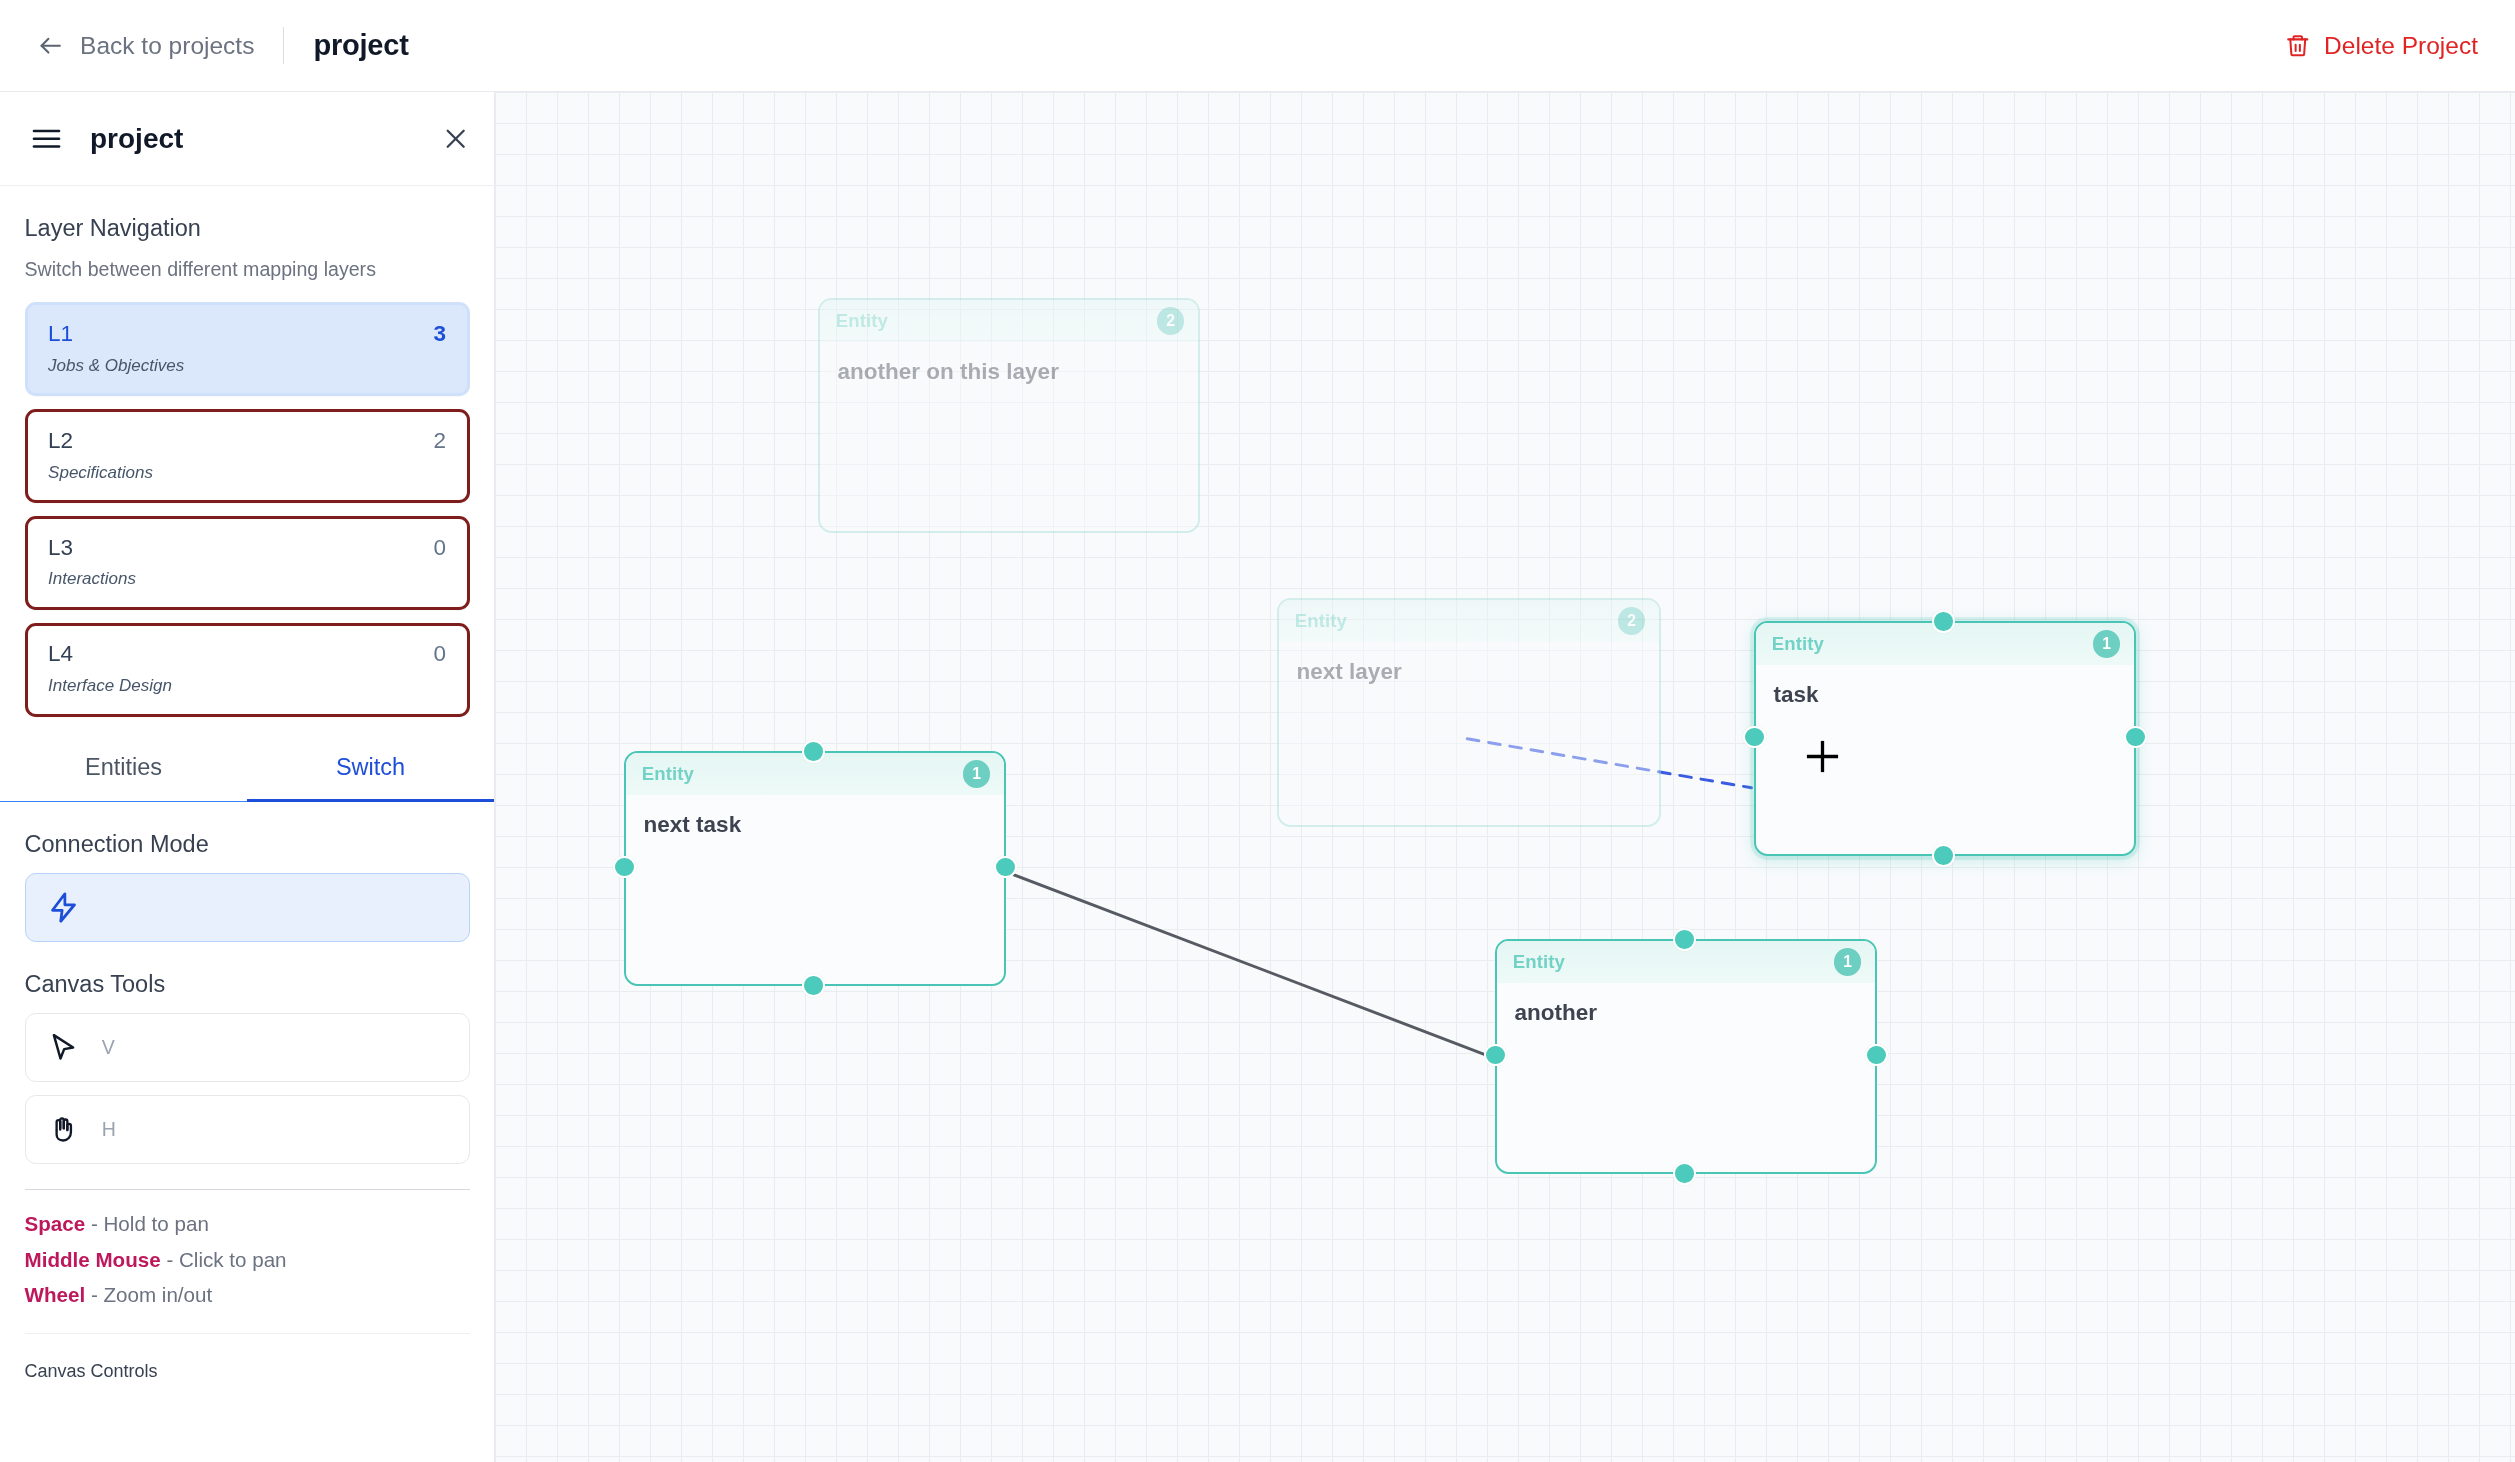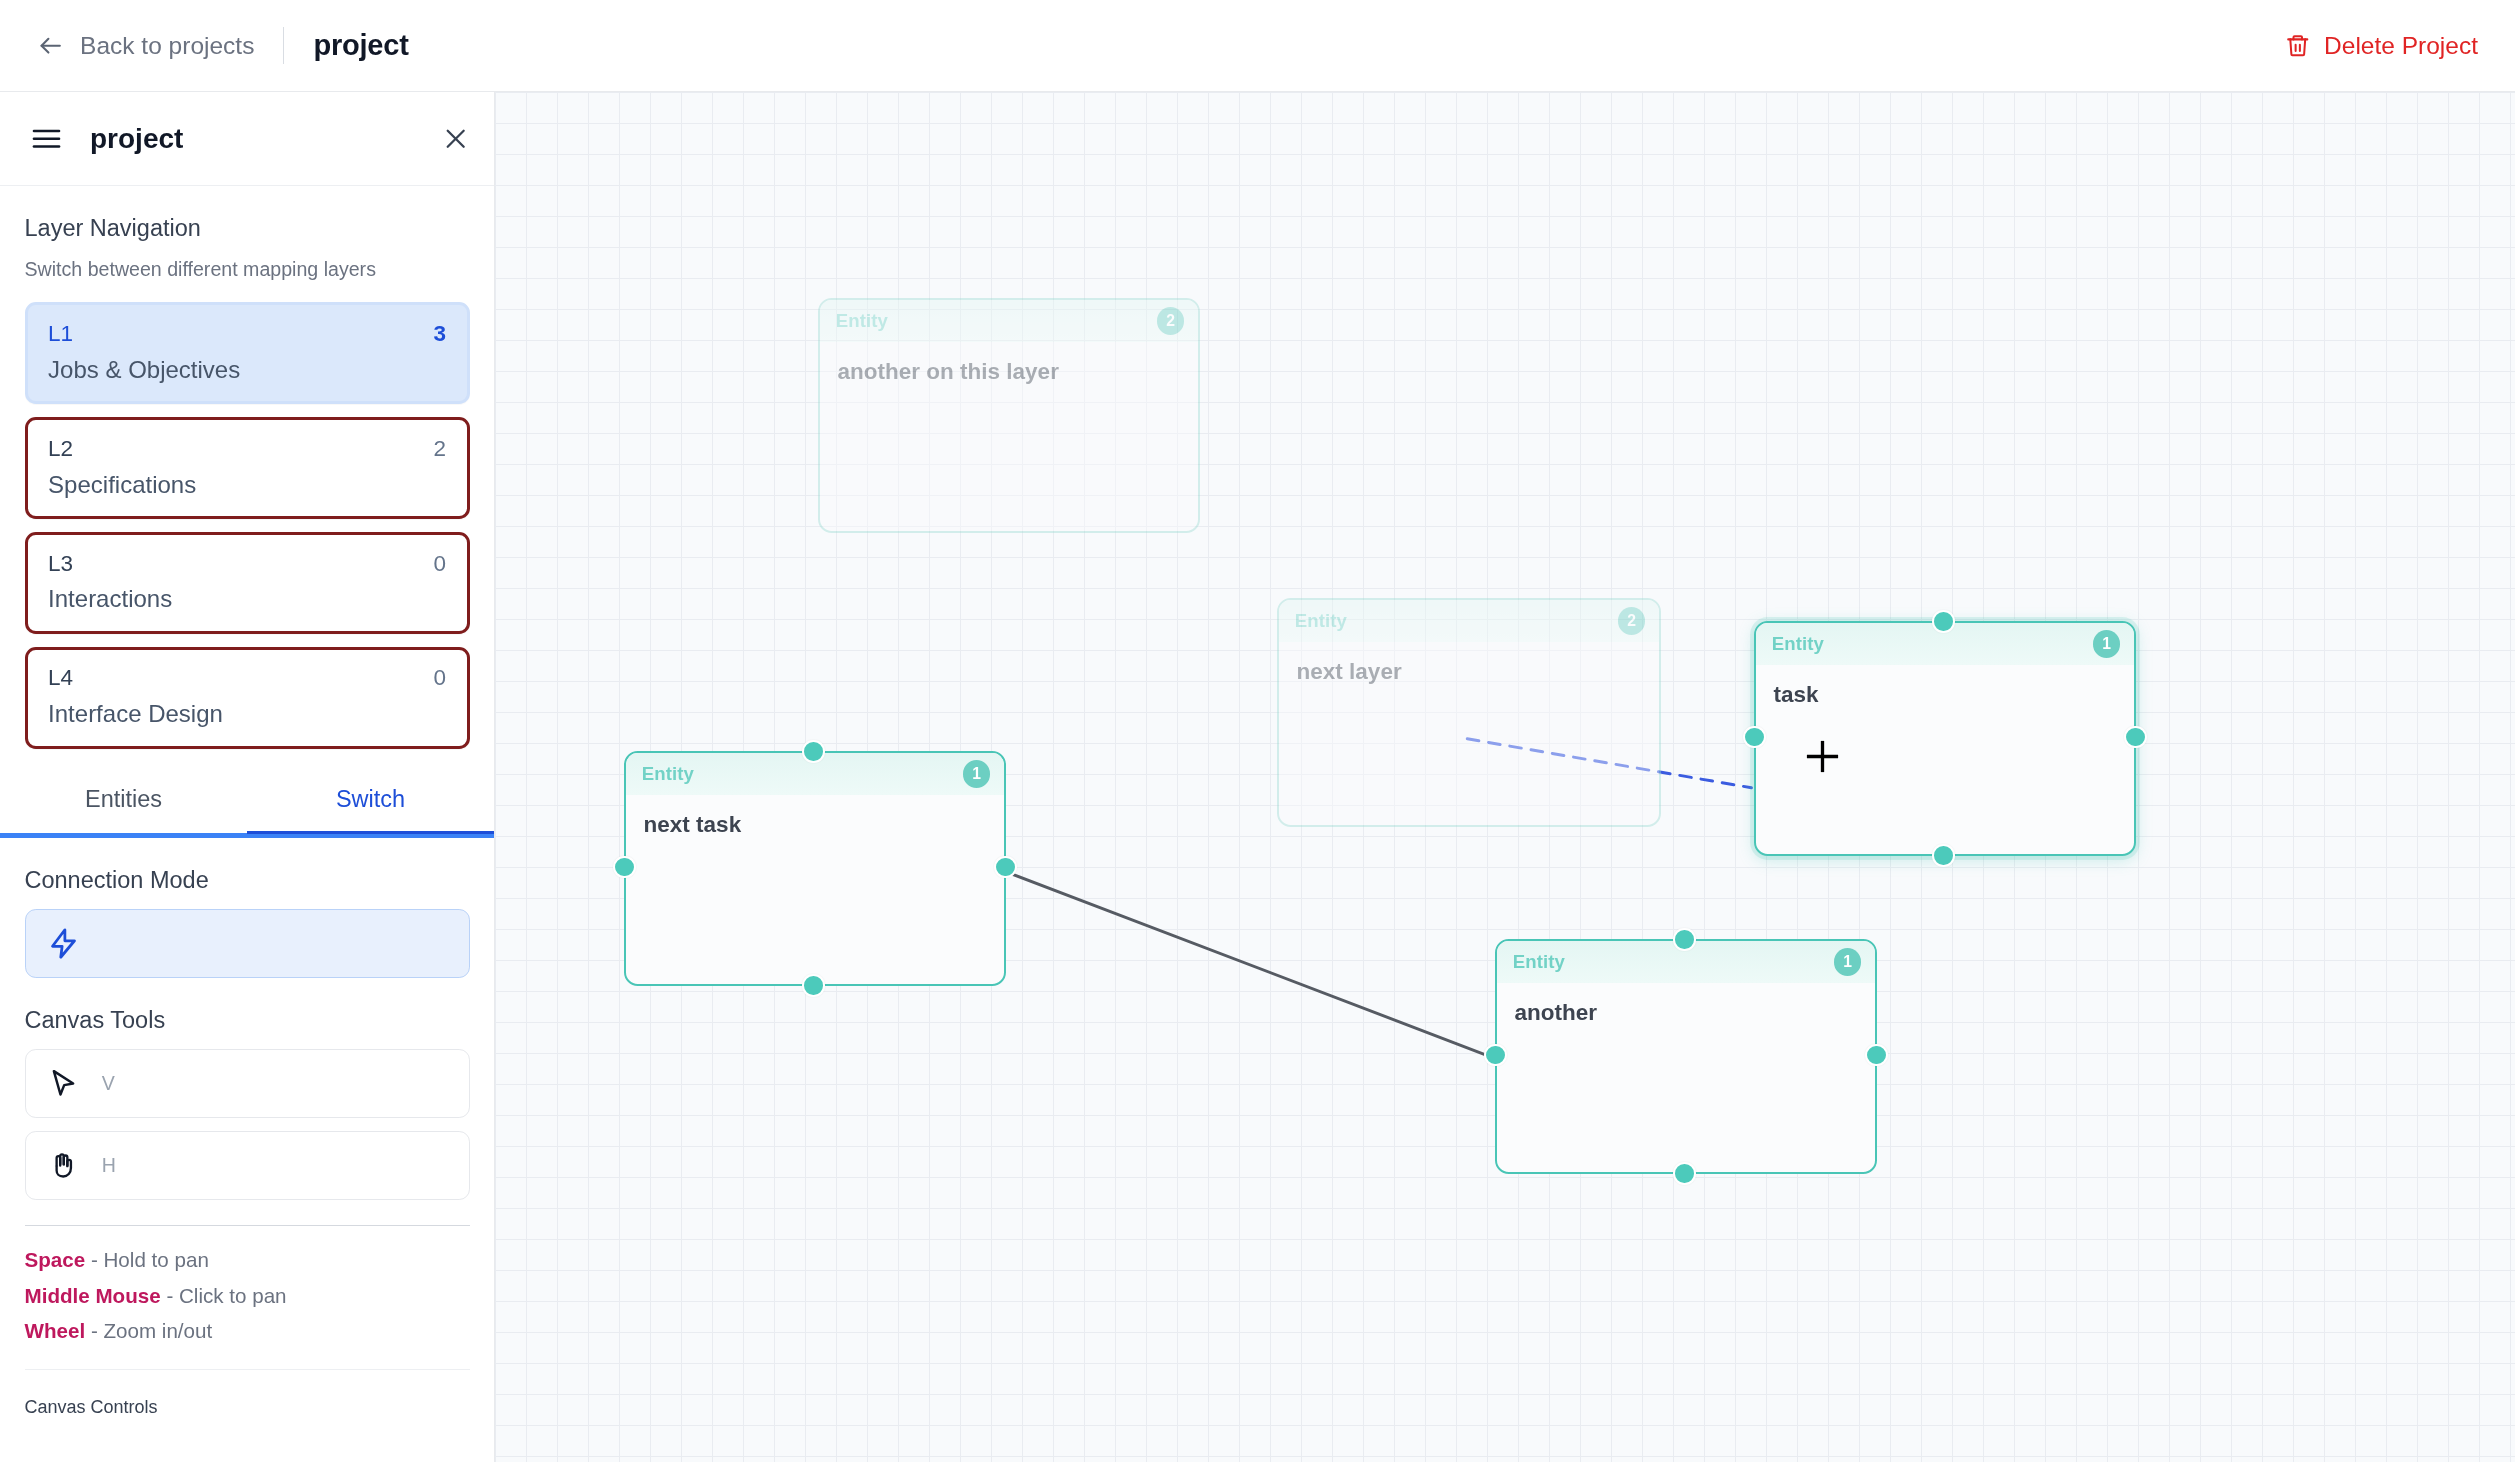--- a/index.html
+++ b/index.html
@@ -126,30 +126,31 @@
   .layer-card.active .layer-code { color: #1d4ed8; }
   .layer-count {
     font-size: 22.5px;
     color: #64748b;
     font-weight: 500;
     min-width: 19.6px;
     text-align: right;
   }
   .layer-card.active .layer-count { color: #1d4ed8; font-weight: 600; }
   .layer-name {
-    font-size: 24px;
+    font-size: 17px;
     color: #475569;
     margin-top: 8.8px;
+    font-style: italic;
   }
 
   
   .tabs {
     display: flex;
     margin-top: 21.6px;
-    border-bottom: 5px solid #3b82f6;
+    border-bottom: 1px solid #3b82f6;
   }
   .tab {
     flex: 1;
     text-align: center;
     font-size: 23.5px;
     color: #4b5563;
     padding: 15.7px 0 17.6px 0;
     cursor: pointer;
     border-bottom: 3.9px solid transparent;
     margin-bottom: -1px;

